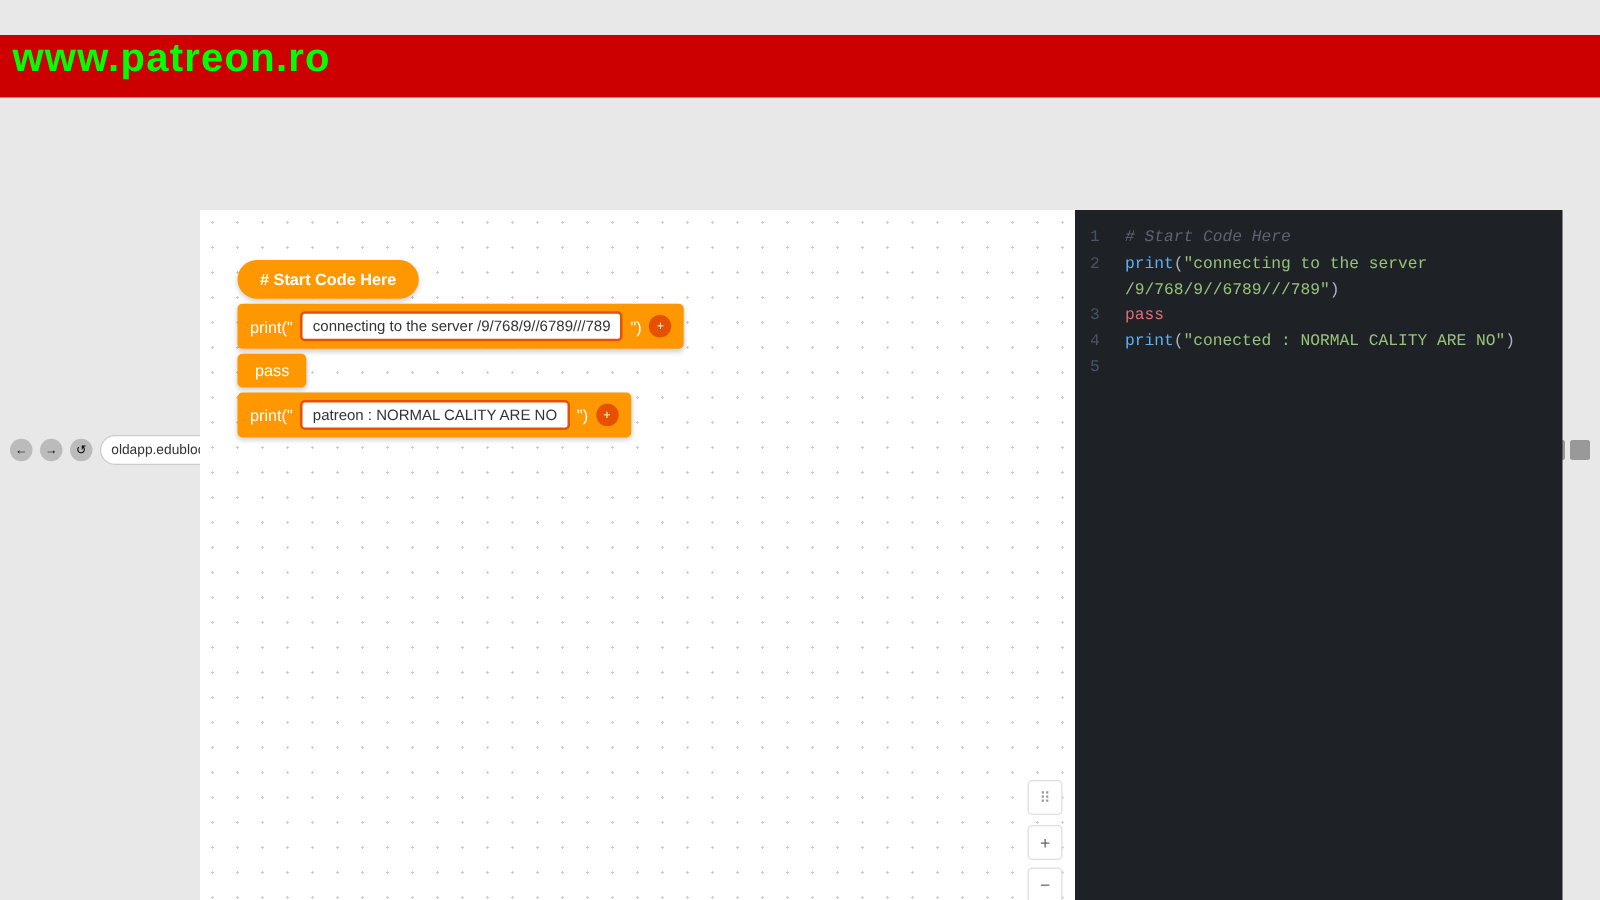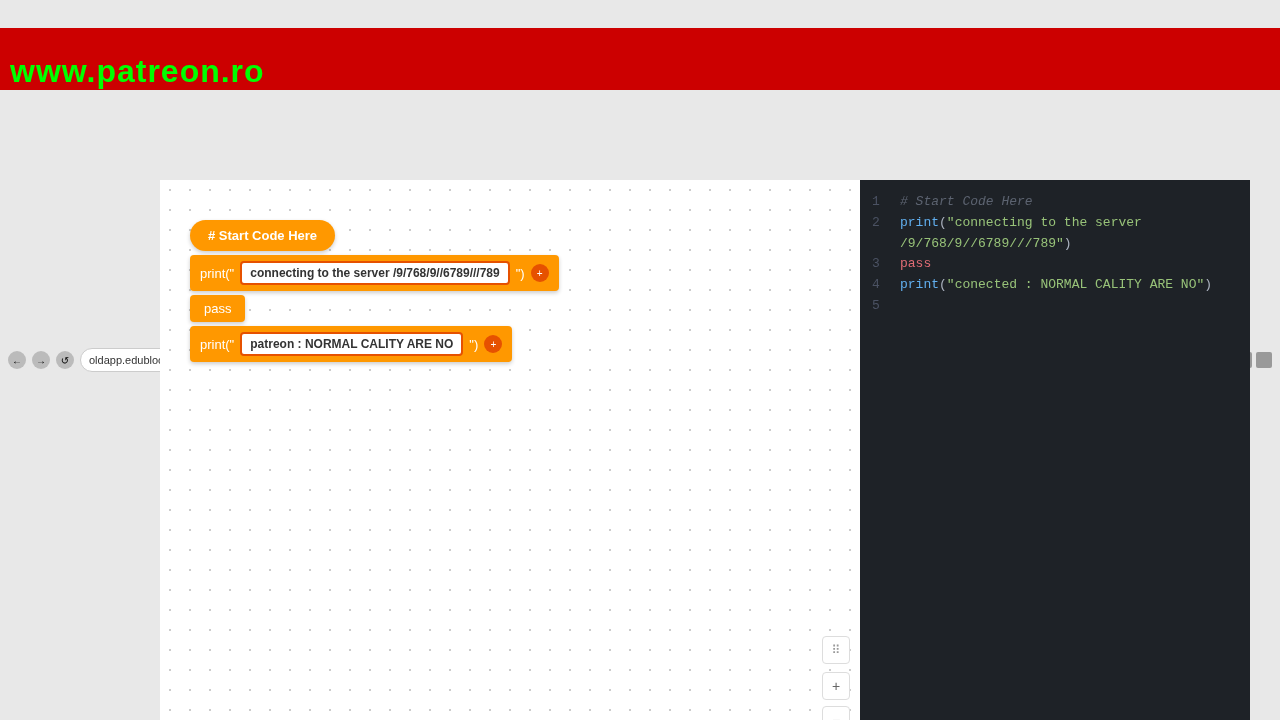--- a/index.html
+++ b/index.html
@@ -1,23 +1,23 @@
 <!DOCTYPE html>
 <html><head>
   <meta charset="utf-8">
   <style>
     * { box-sizing: border-box; margin: 0; padding: 0; }
     body { font-family: Arial, sans-serif; width: 1280px; height: 720px; overflow: hidden; background: #f0f0f0; }
 
     
     .top-banner {
-      height: 62px;
+      height: 50px;
       background: #cc0000;
       display: flex;
-      align-items: flex-end;
+      align-items: flex-start;
       padding: 0 10px;
       position: relative;
     }
     .banner-text {
       font-size: 32px;
       font-weight: 900;
       color: #00ff00;
       font-family: Impact, Arial Black, sans-serif;
       letter-spacing: 1px;
     }
@@ -256,21 +256,20 @@
       box-shadow: 0 2px 4px rgba(0,0,0,0.2);
     }
     .print-label { color: white; font-weight: 500; }
     .string-input {
       background: white;
       border: 2px solid #e65100;
       border-radius: 4px;
       padding: 3px 8px;
       font-size: 12px;
       color: #333;
-      font-weight: bold;
     }
     .close-circle {
       width: 18px; height: 18px;
       background: #e65100;
       border-radius: 50%;
       display: flex;
       align-items: center;
       justify-content: center;
       font-size: 10px;
       color: white;

